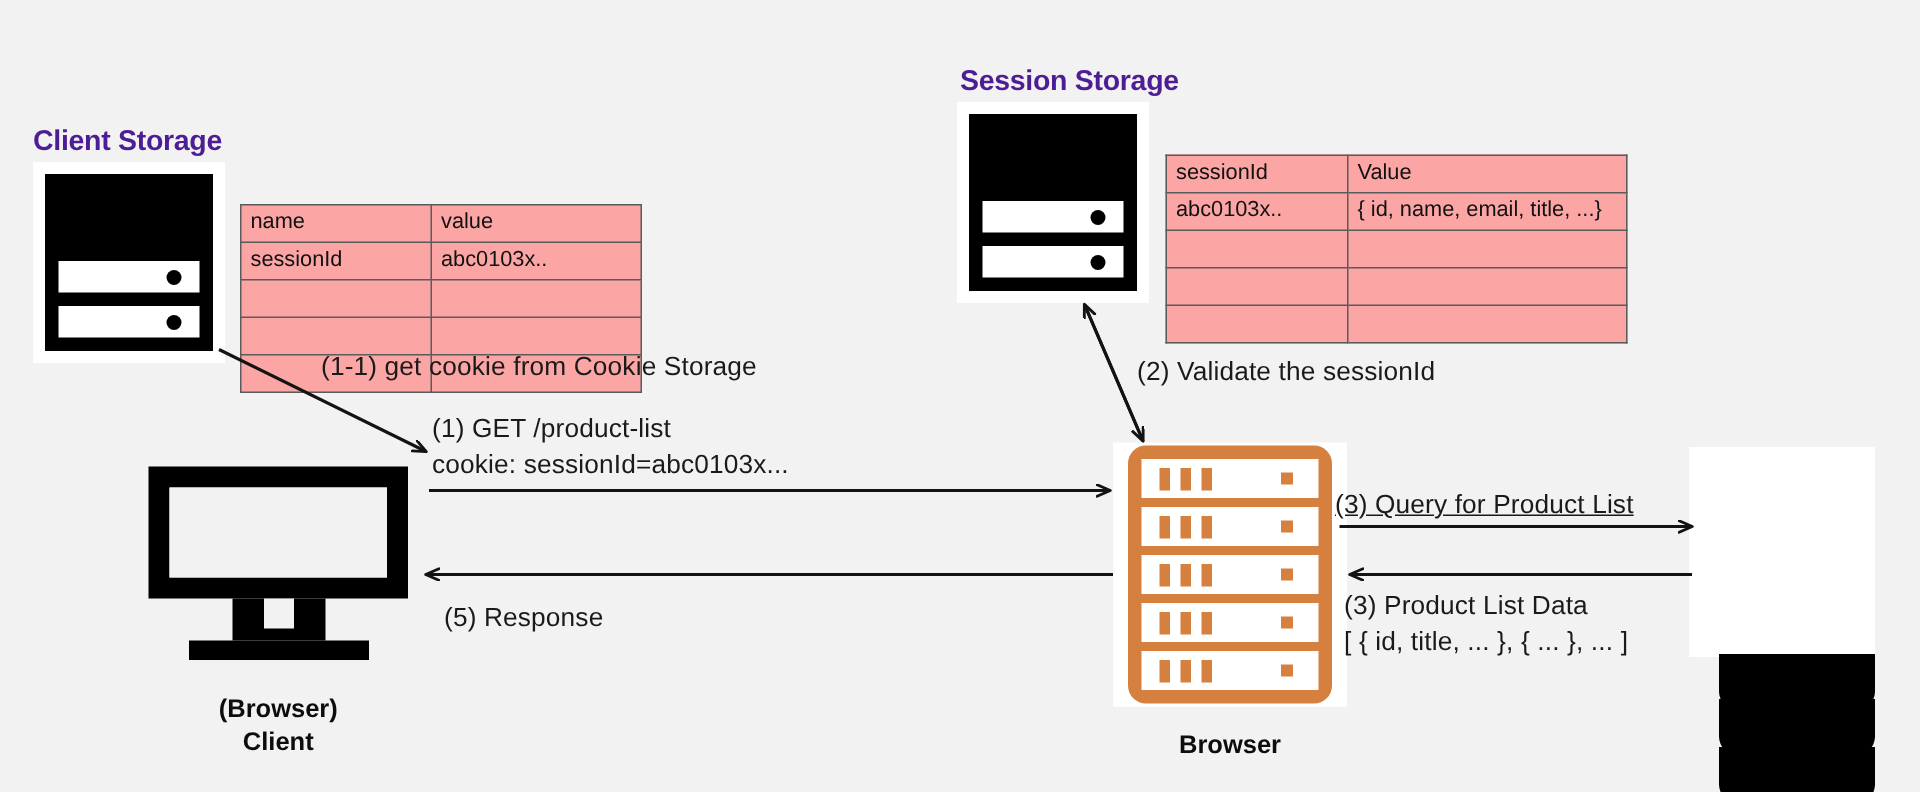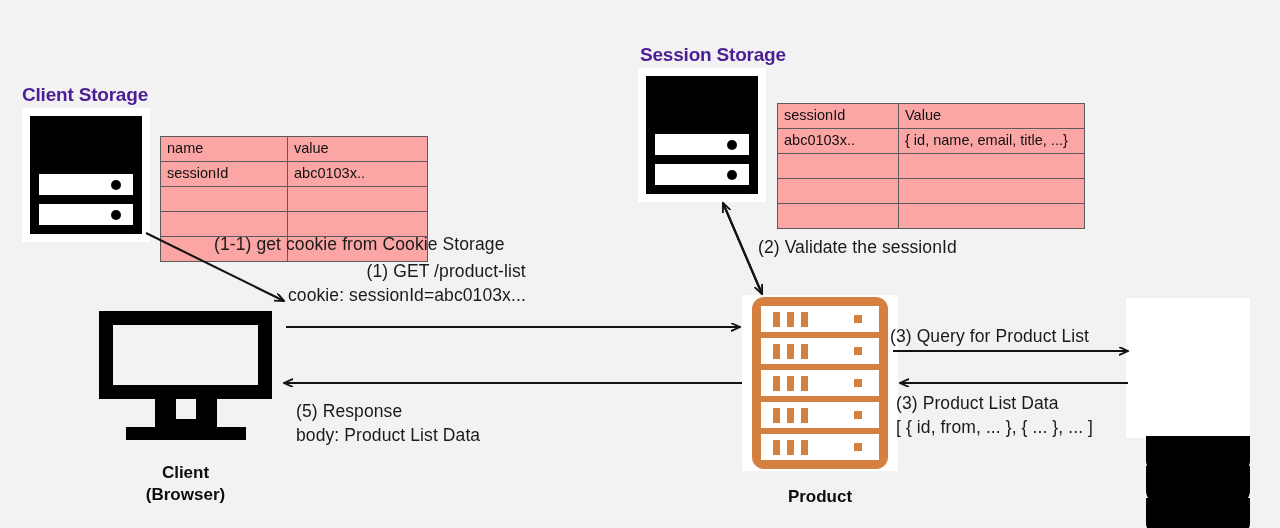--- a/index.html
+++ b/index.html
@@ -290,22 +290,22 @@
   <div class="abs monitor" style="left:99px; top:311px; width:173px; height:130px;">
     <div class="screen">
       <div class="screen-inner"></div>
     </div>
     <div class="neck">
       <div class="neck-cut"></div>
     </div>
     <div class="base"></div>
   </div>
   <div class="abs node-label" style="left:99px; top:462px; width:173px;">
+    <div>(Browser)</div>
     <div>Client</div>
-    <div>(Browser)</div>
   </div>
 
   <div class="abs white-panel" style="left:742px; top:295px; width:156px; height:176px;"></div>
   <div class="abs server-icon" style="left:752px; top:297px; width:136px; height:172px;">
     <div class="server-row">
       <span class="tick"></span>
       <span class="tick"></span>
       <span class="tick"></span>
       <span class="dot"></span>
     </div>
@@ -327,21 +327,21 @@
       <span class="tick"></span>
       <span class="dot"></span>
     </div>
     <div class="server-row">
       <span class="tick"></span>
       <span class="tick"></span>
       <span class="tick"></span>
       <span class="dot"></span>
     </div>
   </div>
-  <div class="abs node-label" style="left:742px; top:486px; width:156px;">Product</div>
+  <div class="abs node-label" style="left:742px; top:486px; width:156px;">Browser</div>
 
   <div class="abs white-panel" style="left:1126px; top:298px; width:124px; height:140px;"></div>
   <div class="abs db-icon" style="left:1146px; top:306px; width:104px; height:126px;">
     <div class="disc" style="top:62px; height:50px;"></div>
     <div class="body" style="top:62px; height:25px;"></div>
     <div class="disc" style="top:30px; height:50px;"></div>
     <div class="body" style="top:30px; height:25px;"></div>
     <div class="disc" style="top:0px; height:50px;"></div>
     <div class="body" style="top:0px; height:25px;"></div>
   </div>
@@ -365,32 +365,31 @@
 
     <line x1="742" y1="383" x2="284" y2="383" stroke="#131313" stroke-width="2.1" marker-end="url(#ah)"></line>
 
     <line x1="893" y1="351" x2="1128" y2="351" stroke="#131313" stroke-width="2.1" marker-end="url(#ah)"></line>
 
     <line x1="1128" y1="383" x2="900" y2="383" stroke="#131313" stroke-width="2.1" marker-end="url(#ah)"></line>
   </svg>
 
   <div class="abs flow-text" style="left:186px; top:233px;margin-left:28px;">(1-1) get cookie from Cookie Storage</div>
 
-  <div class="abs flow-text" style="left:288px; top:260px;text-align:right;">
+  <div class="abs flow-text" style="left:288px; top:274px;">
     <div>(1) GET /product-list</div>
     <div>cookie: sessionId=abc0103x...</div>
   </div>
 
   <div class="abs flow-text" style="left:758px; top:236px;">(2) Validate the sessionId</div>
 
-  <div class="abs flow-text" style="left:890px; top:325px;">(3) Query for Product List</div>
+  <div class="abs flow-text" style="left:890px; top:325px;text-decoration:underline;">(3) Query for Product List</div>
 
   <div class="abs flow-text" style="left:896px; top:392px;">
     <div>(3) Product List Data</div>
-    <div>[ { id, from, ... }, { ... }, ... ]</div>
+    <div>[ { id, title, ... }, { ... }, ... ]</div>
   </div>
 
   <div class="abs flow-text" style="left:296px; top:400px;">
     <div>(5)  Response</div>
-    <div>body: Product List Data</div>
   </div>
 
 </div>
 
 </body></html>

